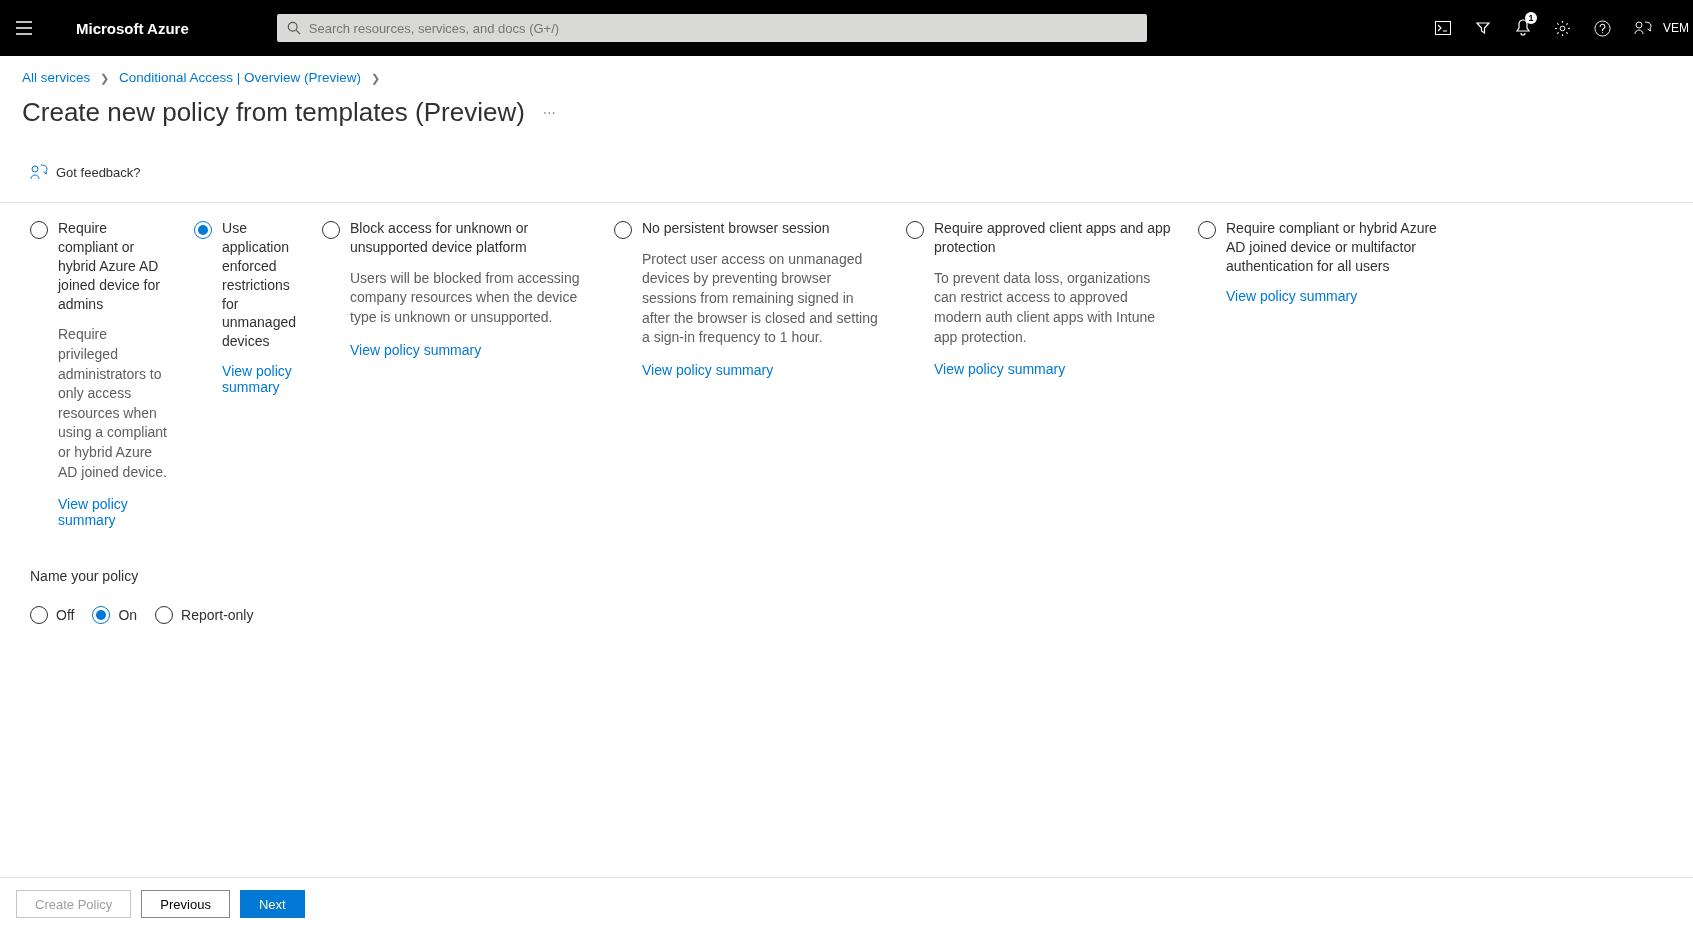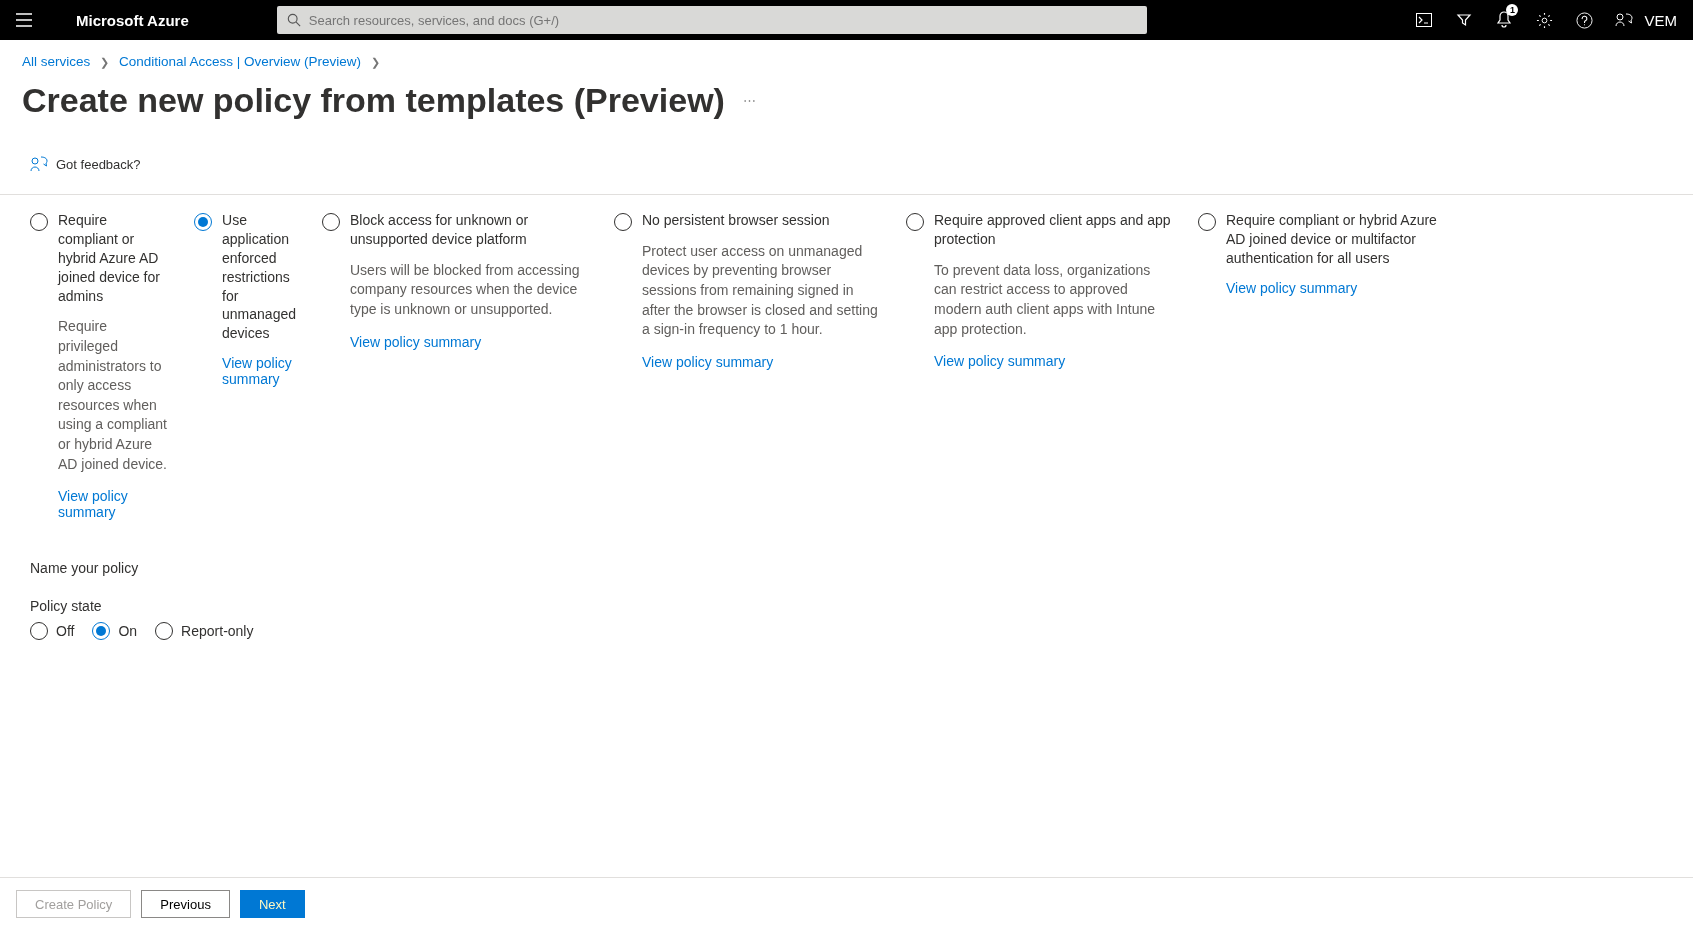--- a/index.html
+++ b/index.html
@@ -1,38 +1,38 @@
 <!DOCTYPE html>
 <html><head>
 <meta charset="utf-8">
 <style>
   * { box-sizing: border-box; margin: 0; padding: 0; }
   body { font-family: "Segoe UI", Arial, sans-serif; font-size: 13px; color: #323130; background: #fff; width: 1693px; overflow-x: hidden; }
   
   
-  .top-bar { height: 40px; background: #000; color: #fff; display: flex; align-items: center; padding: 0 0 0 16px; }
+  .top-bar { height: 56px; background: #000; color: #fff; display: flex; align-items: center; padding: 0 0 0 16px; }
   .hamburger { width: 40px; height: 40px; display: flex; align-items: center; justify-content: flex-start; cursor: pointer; }
   .brand { font-size: 15px; font-weight: 600; margin-left: 20px; }
   .search-wrap { flex: 0 0 auto; margin-left: 88px; }
   .search-box { width: 870px; height: 28px; background: #d9d9d7; border: none; border-radius: 2px; display: flex; align-items: center; padding: 0 10px; }
   .search-icon { color: #555; margin-right: 8px; display: flex; }
   .search-input { flex: 1; border: none; background: transparent; font-size: 13px; color: #323130; outline: none; }
   .top-icons { margin-left: auto; display: flex; align-items: center; gap: 0; }
   .top-icon { width: 40px; height: 40px; display: flex; align-items: center; justify-content: center; cursor: pointer; position: relative; }
   .badge { position: absolute; top: 4px; right: 6px; background: #fff; color: #000; border-radius: 50%; font-size: 9px; width: 12px; height: 12px; display: flex; align-items: center; justify-content: center; font-weight: 600; }
-  .tenant-lbl { color: #fff; font-size: 15px; padding-right: 16px; }
+  .tenant-lbl { color: #fff; font-size: 12px; padding-right: 4px; }
   
   
   .breadcrumb { padding: 14px 22px 8px 22px; font-size: 13.5px; }
   .breadcrumb a { color: #0078d4; text-decoration: none; cursor: pointer; }
   .breadcrumb .chev { color: #767676; margin: 0 6px; font-size: 11px; }
   
   
   .page-title-row { padding: 4px 22px 12px 22px; display: flex; align-items: center; gap: 18px; }
-  .page-title { font-size: 34px; font-weight: 700; color: #323130; }
+  .page-title { font-size: 26px; font-weight: 400; color: #323130; }
   .more-dots { color: #767676; cursor: pointer; }
   
   
   .feedback-bar { padding: 14px 22px 22px 30px; border-bottom: 1px solid #e1dfdd; display: flex; align-items: center; gap: 8px; margin-top: 10px; }
   .feedback-icon { color: #0078d4; display: flex; }
   .feedback-text { color: #323130; }
   
   
   .templates { display: flex; gap: 26px; padding: 16px 22px 30px 30px; flex-wrap: wrap; }
   .template-col { width: 266px; display: flex; gap: 24px; }
@@ -211,21 +211,20 @@
       </div>
     </div>
   </div>
 
 </div>
 
 <div class="form-section">
   <label class="form-label">Name your policy</label>
   
   <div class="policy-state">
-    <label class="form-label">Policy state</label>
     <div class="radio-row">
       <div class="radio-opt">
         <div class="radio"></div>
         <span class="radio-lbl">Off</span>
       </div>
       <div class="radio-opt">
         <div class="radio selected"></div>
         <span class="radio-lbl">On</span>
       </div>
       <div class="radio-opt">

